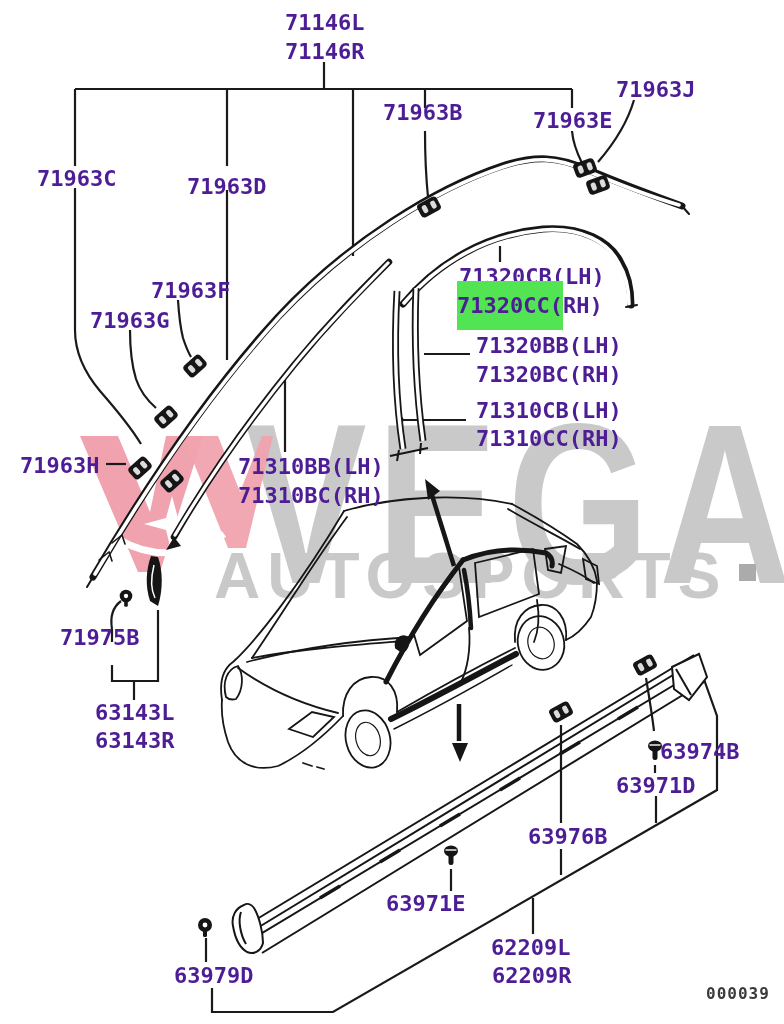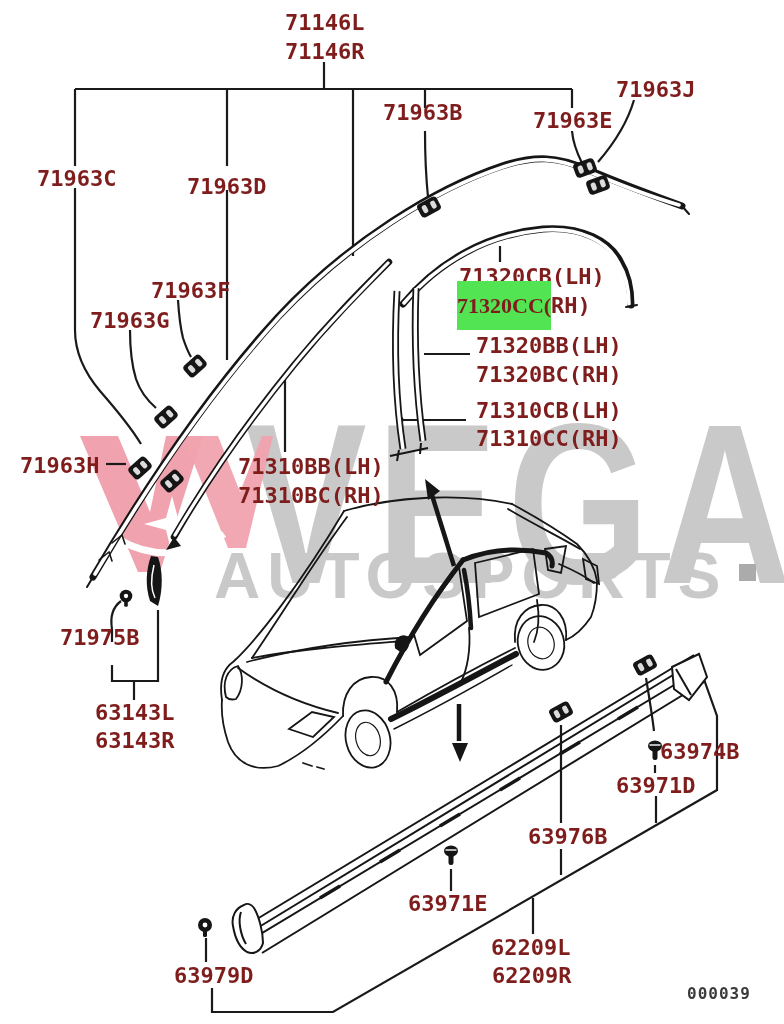--- a/index.html
+++ b/index.html
@@ -5,27 +5,27 @@
   html,body{margin:0;padding:0;}
   body{font-family:"Liberation Sans",sans-serif;}
   #stage{
     position:relative;width:784px;height:1024px;background:#ffffff;
     overflow:hidden;
   }
   #art{position:absolute;left:0;top:0;}
   .plabel{
     position:absolute;
     font:bold 22px/1 "DejaVu Sans Mono",monospace;
-    color:#7f1d1d;letter-spacing:0;white-space:pre;
+    color:#4c1d95;letter-spacing:0;white-space:pre;
   }
-  .plabel .hl{background:var(--hl,#52e452);padding:12px 0;font-family:Liberation Serif, serif;}
+  .plabel .hl{background:var(--hl,#52e452);padding:12px 0;}
   .code{
     position:absolute;
     font:600 16px/1 "DejaVu Sans Mono",monospace;
-    color:#3a3a3a;letter-spacing:1px;
+    color:#3a3a3a;letter-spacing:1px;margin-left:19px;
   }
 </style>
 </head>
 <body>
 
 <div id="stage">
 
 <svg id="art" width="784" height="1024" viewBox="0 0 784 1024">
   <defs>
     <g id="clip">
@@ -218,19 +218,19 @@
 <div class="plabel" style="left:476px;top:428px">71310CC(RH)</div>
 <div class="plabel" style="left:20px;top:455px">71963H</div>
 <div class="plabel" style="left:238px;top:456px">71310BB(LH)</div>
 <div class="plabel" style="left:238px;top:485px">71310BC(RH)</div>
 <div class="plabel" style="left:60px;top:627px">71975B</div>
 <div class="plabel" style="left:95px;top:702px">63143L</div>
 <div class="plabel" style="left:95px;top:730px">63143R</div>
 <div class="plabel" style="left:660px;top:741px">63974B</div>
 <div class="plabel" style="left:616px;top:775px">63971D</div>
 <div class="plabel" style="left:528px;top:826px">63976B</div>
-<div class="plabel" style="left:408px;top:893px">63971E</div>
+<div class="plabel" style="left:386px;top:893px">63971E</div>
 <div class="plabel" style="left:491px;top:937px">62209L</div>
 <div class="plabel" style="left:492px;top:965px">62209R</div>
 <div class="plabel" style="left:174px;top:965px">63979D</div>
 <div class="code" style="left:687px;top:986px">000039</div>
 
 </div>
 
 </body></html>

